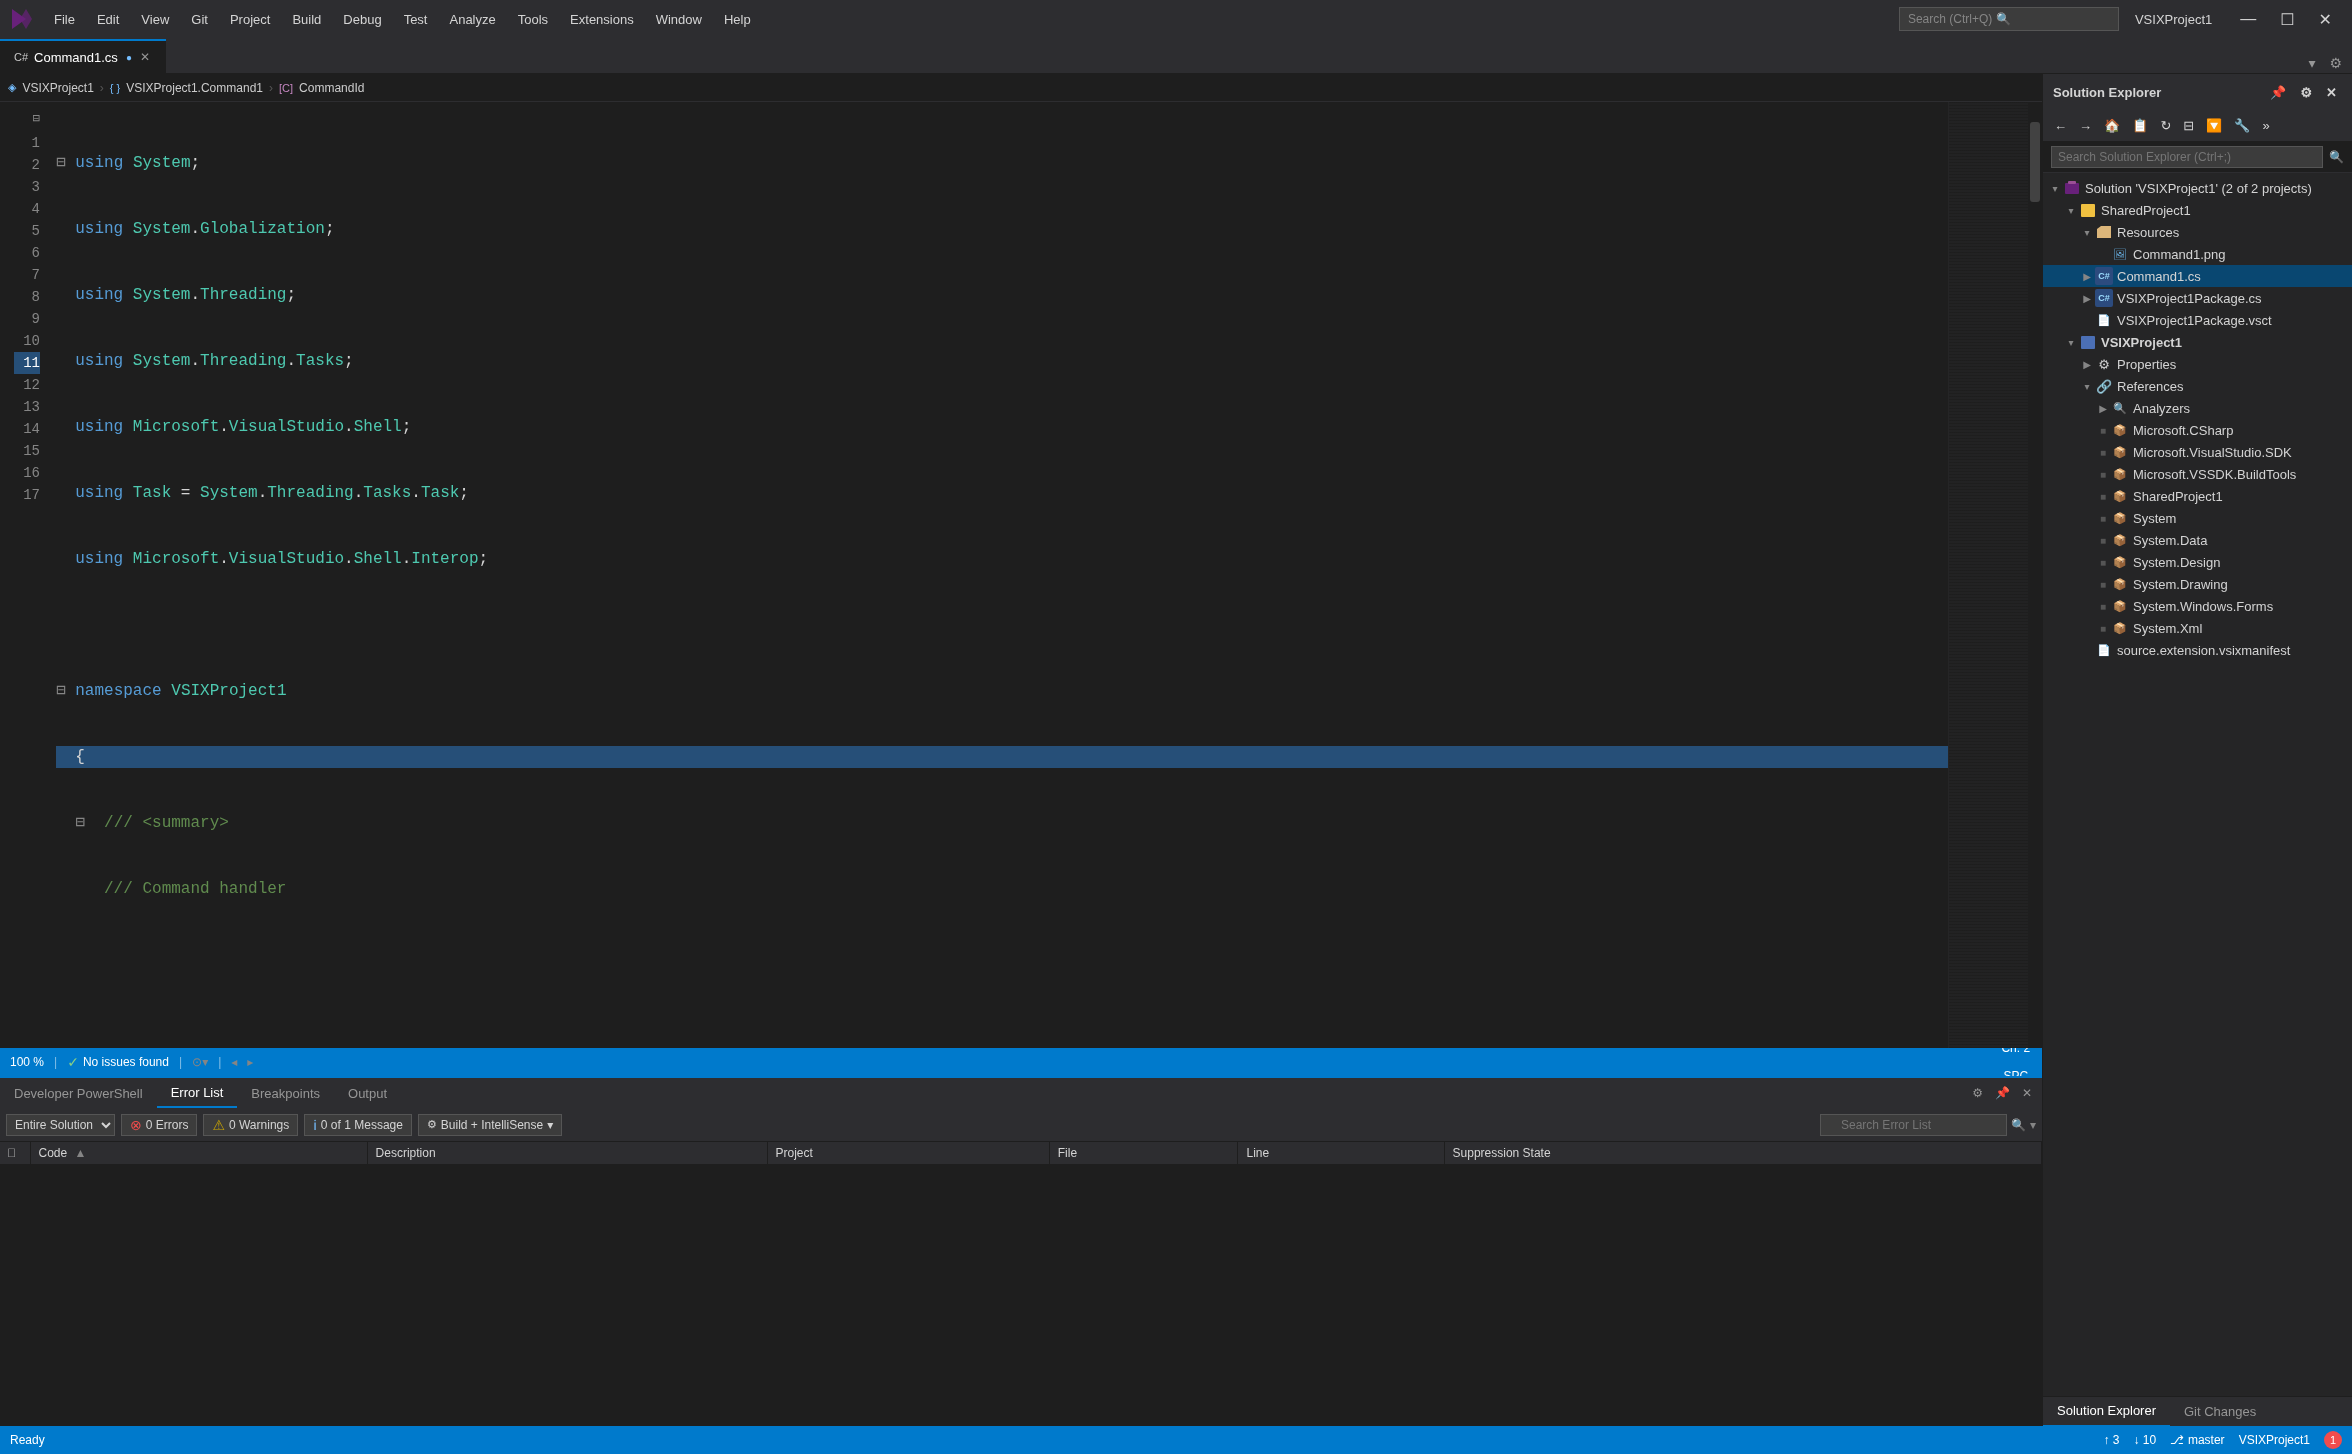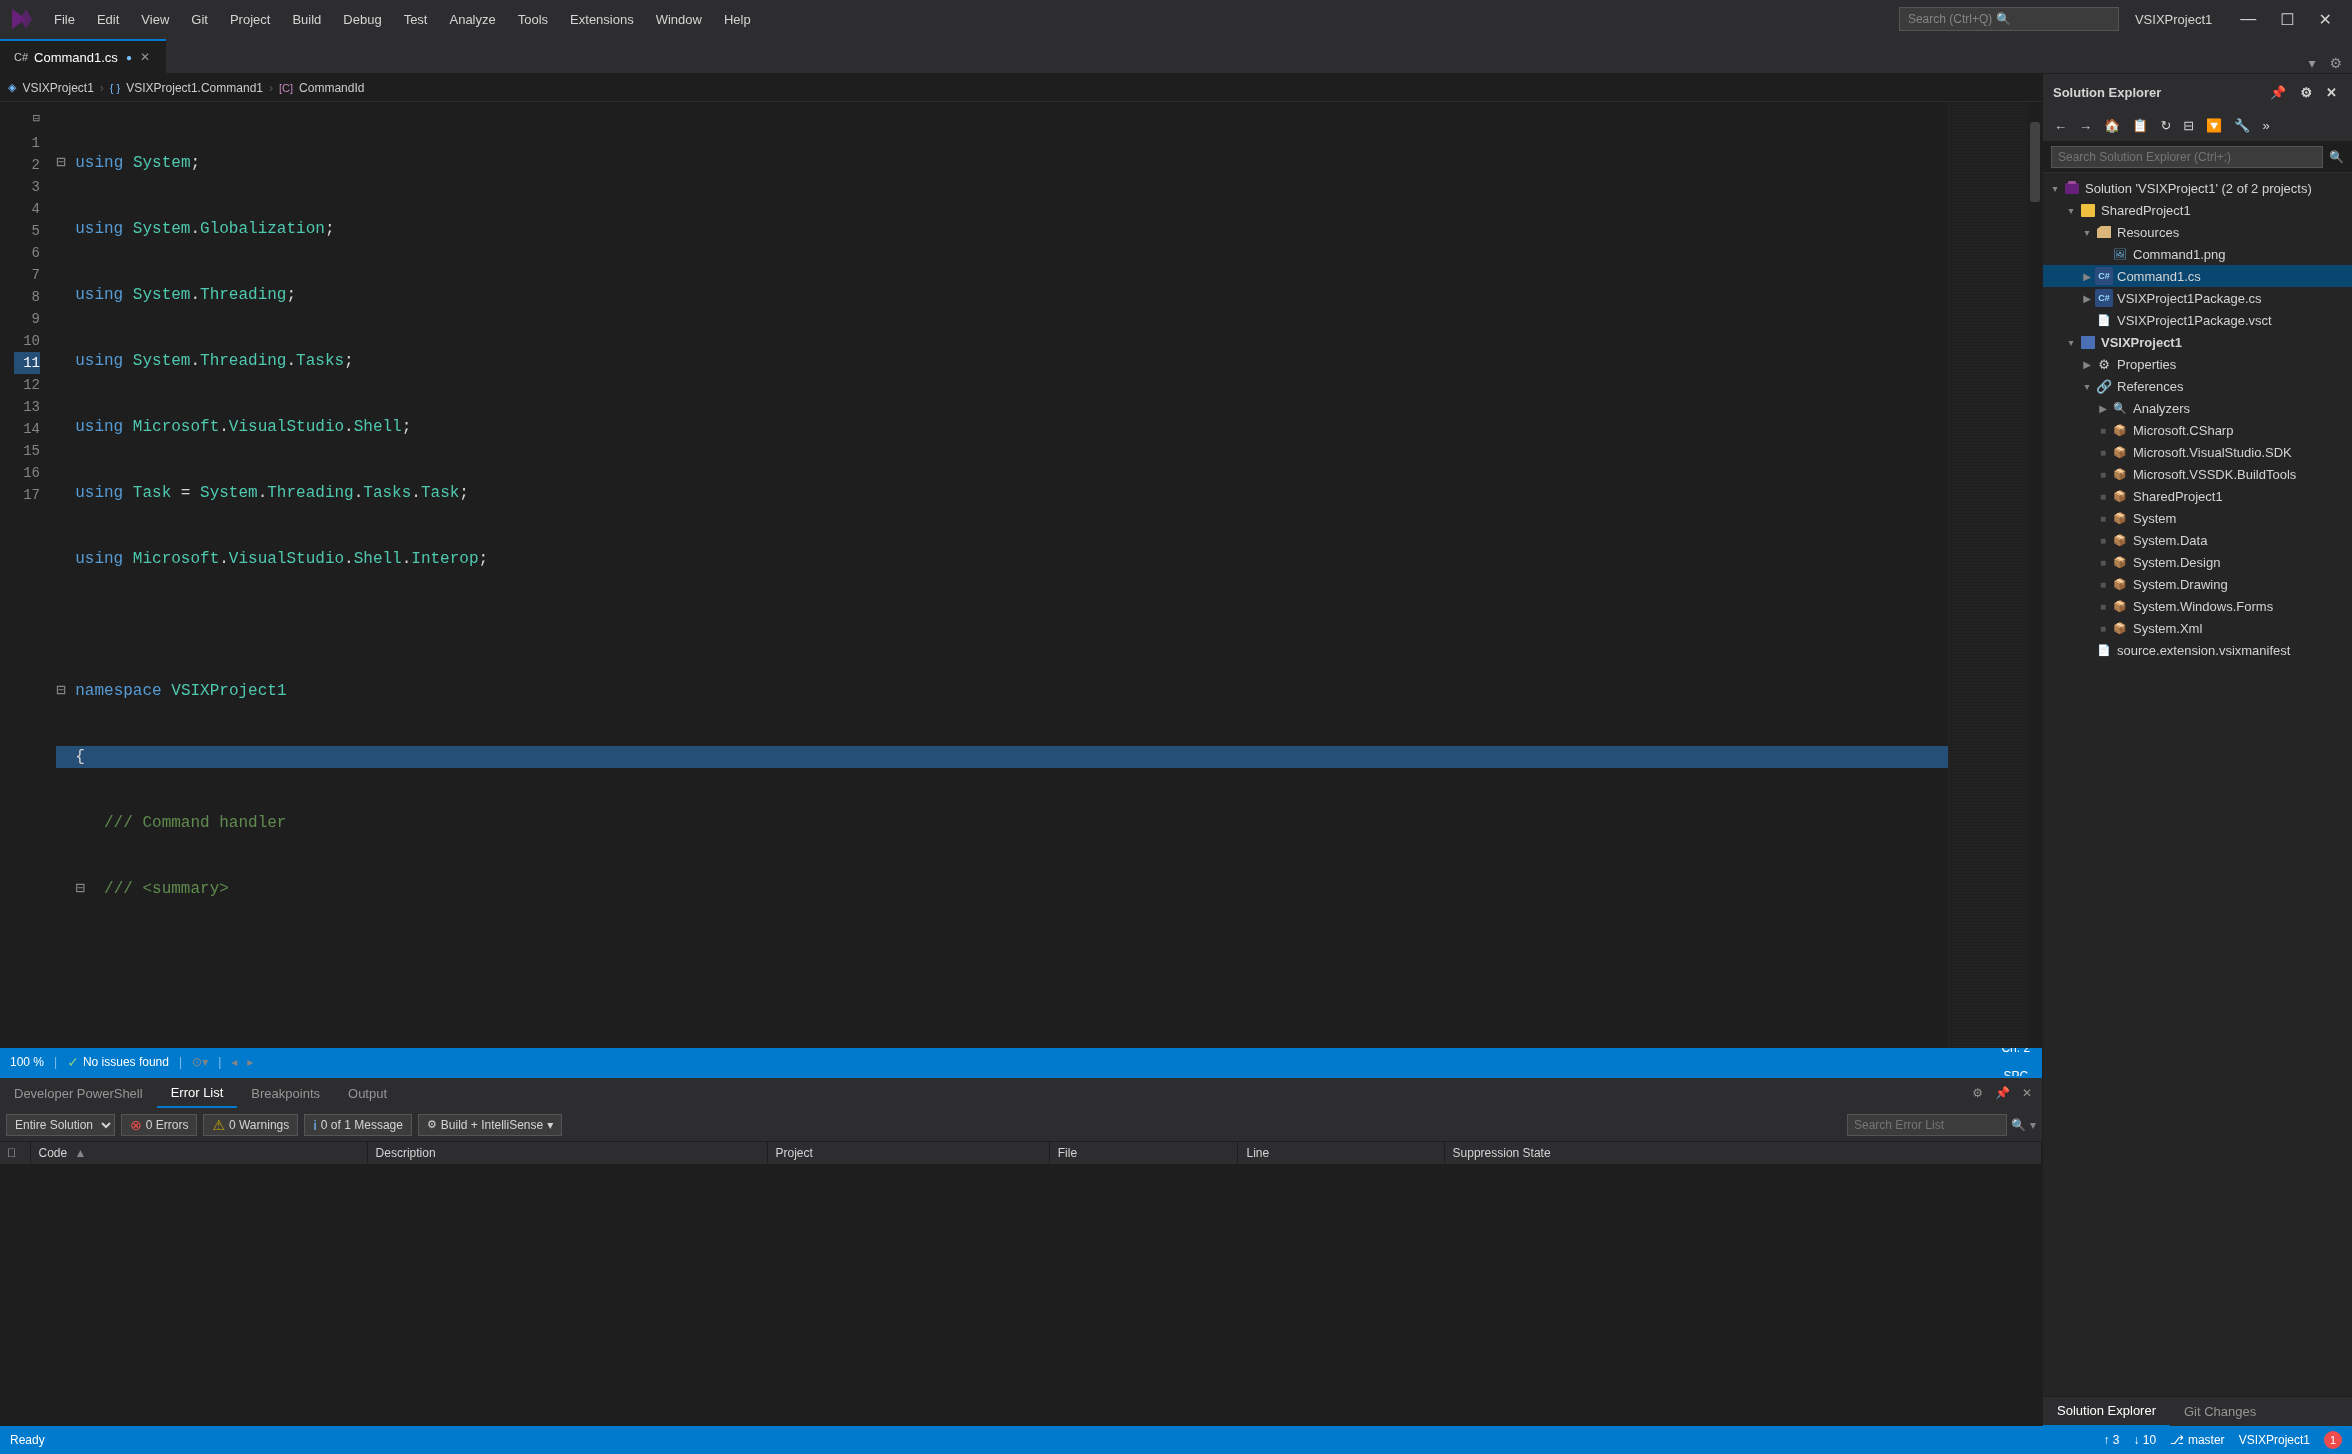--- a/index.html
+++ b/index.html
@@ -390,22 +390,22 @@
     #error-search {
       margin-left: auto;
       display: flex; align-items: center; gap: 4px;
     }
     #error-search input {
       background: #3c3c3c;
       border: 1px solid #555;
       color: #d4d4d4;
       height: 22px;
       font-size: 12px;
-      padding: 0 6px;
-      width: 160px;
+      padding: 0 20px;
+      width: 187px;
     }
     
     #error-table {
       flex: 1;
       overflow: auto;
     }
     #error-table table {
       width: 100%;
       border-collapse: collapse;
     }
@@ -528,22 +528,22 @@
         <span class="code-line"><span class="collapse">⊟</span> <span class="kw">using</span> <span class="ns">System</span>;</span>
         <span class="code-line">  <span class="kw">using</span> <span class="ns">System</span>.<span class="ns">Globalization</span>;</span>
         <span class="code-line">  <span class="kw">using</span> <span class="ns">System</span>.<span class="ns">Threading</span>;</span>
         <span class="code-line">  <span class="kw">using</span> <span class="ns">System</span>.<span class="ns">Threading</span>.<span class="ns">Tasks</span>;</span>
         <span class="code-line">  <span class="kw">using</span> <span class="ns">Microsoft</span>.<span class="ns">VisualStudio</span>.<span class="ns">Shell</span>;</span>
         <span class="code-line">  <span class="kw">using</span> <span class="type">Task</span> = <span class="ns">System</span>.<span class="ns">Threading</span>.<span class="ns">Tasks</span>.<span class="type">Task</span>;</span>
         <span class="code-line">  <span class="kw">using</span> <span class="ns">Microsoft</span>.<span class="ns">VisualStudio</span>.<span class="ns">Shell</span>.<span class="ns">Interop</span>;</span>
         <span class="code-line">&nbsp;</span>
         <span class="code-line"><span class="collapse">⊟</span> <span class="kw">namespace</span> <span class="ns">VSIXProject1</span></span>
         <span class="code-line selected">  {</span>
+        <span class="code-line">  <span class="collapse">⊟</span>  <span class="com">/// &lt;summary&gt;</span></span>
         <span class="code-line">     <span class="com">/// Command handler</span></span>
-        <span class="code-line">  <span class="collapse">⊟</span>  <span class="com">/// &lt;summary&gt;</span></span>
         
         
         
         
       </div>
 
       <div class="minimap">
         <div style="height:100%; background: repeating-linear-gradient(0deg, #1f1f1f 0px, #1f1f1f 1px, #252526 1px, #252526 3px); opacity:0.7;"></div>
       </div>
 

